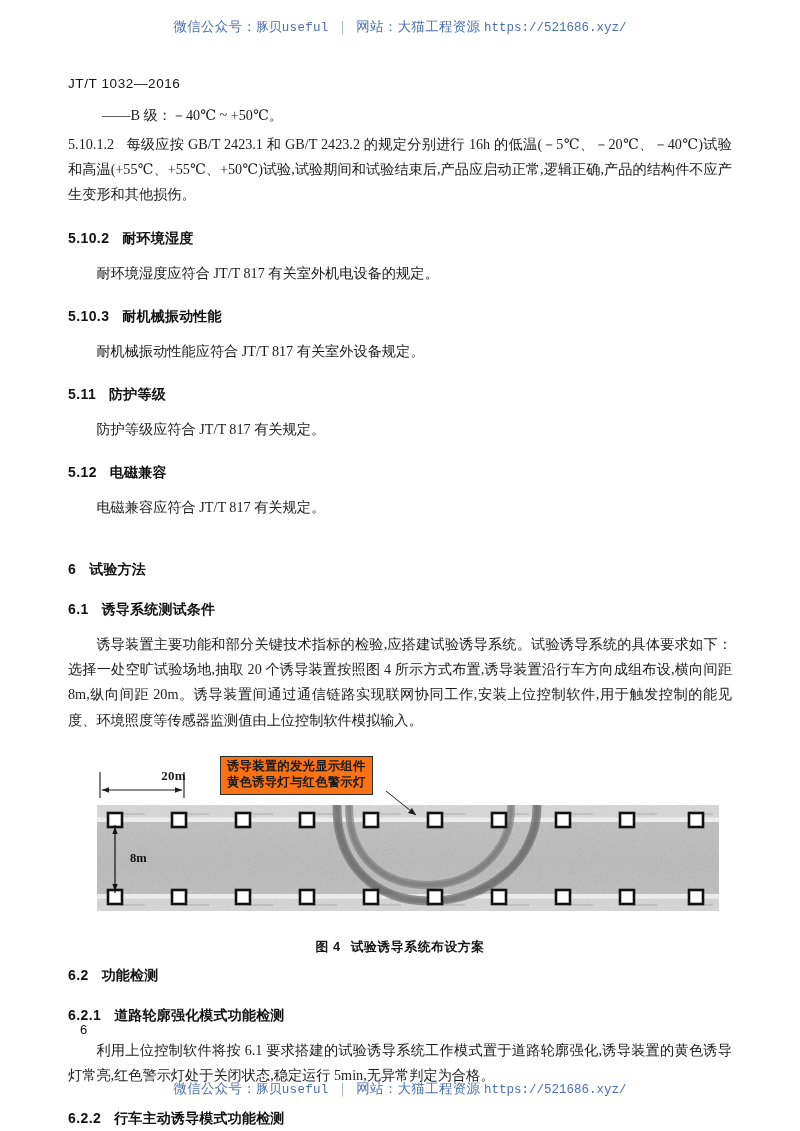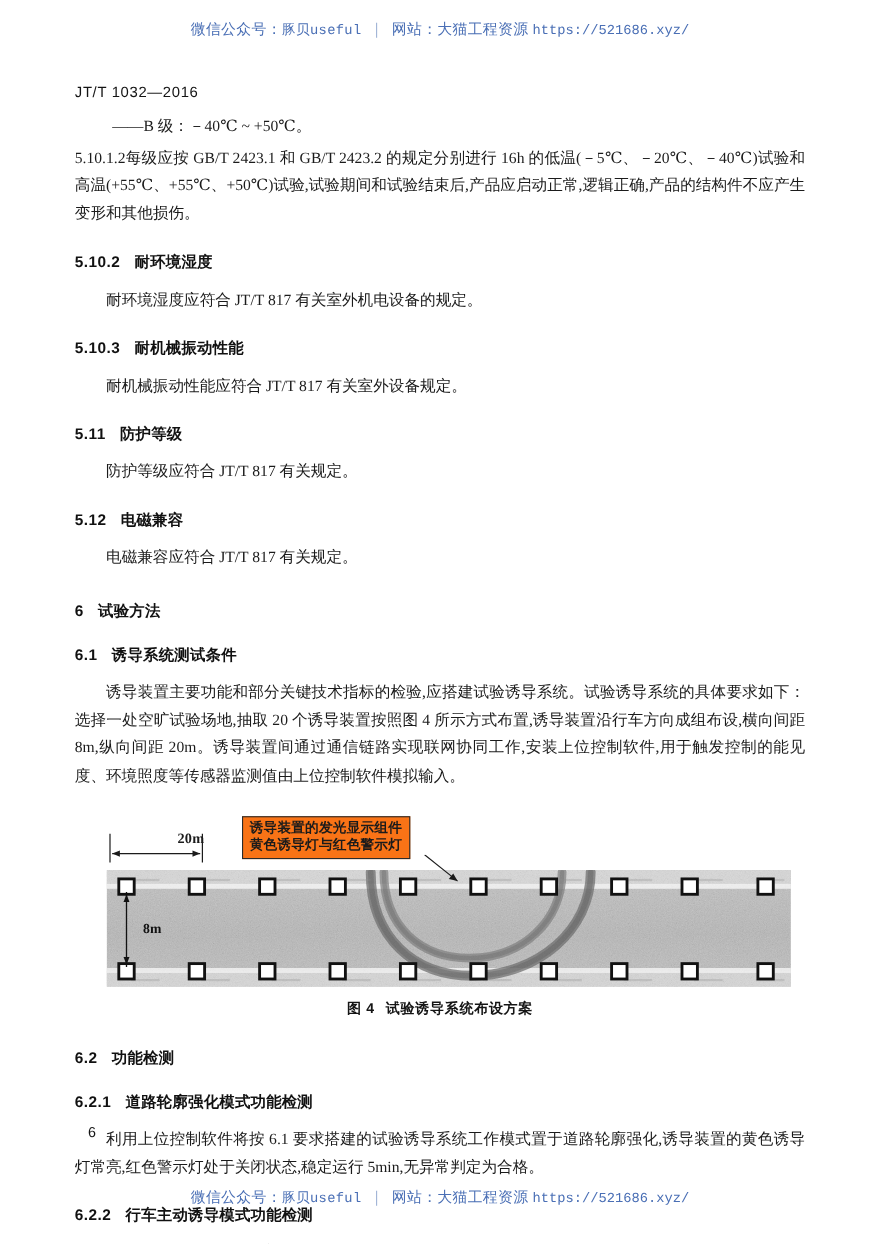--- a/index.html
+++ b/index.html
@@ -87,36 +87,36 @@
     text-justify: inter-ideograph;
     margin-bottom: 2px;
   }
   .para.indent {
     text-indent: 2em;
   }
   .para.num {
     text-indent: 0;
   }
   .para.num .numlabel {
-    margin-right: 0;
+    margin-right: 12px;
   }
 
   .heading {
     font-family: "Liberation Sans", "DejaVu Sans", sans-serif;
     font-weight: bold;
     font-size: 14px;
     color: #111;
     letter-spacing: 0.2px;
   }
   .heading .hnum {
     font-weight: bold;
     margin-right: 13px;
     letter-spacing: 0.4px;
   }
-  .h-l1 { margin-top: 26px; margin-bottom: 14px; }
+  .h-l1 { margin-top: 40px; margin-bottom: 14px; }
   .h-l2 { margin-top: 22px; margin-bottom: 13px; }
   .h-l3 { margin-top: 22px; margin-bottom: 13px; }
 
   
   .figure-wrap {
     position: relative;
     margin-top: 22px;
     width: 664px;
     height: 190px;
   }
@@ -161,21 +161,21 @@
     position: absolute;
     left: 29px;
     top: 50px;
     width: 622px;
     height: 106px;
   }
 
   .figure-caption {
     position: absolute;
     left: 0;
-    top: 168px;
+    top: 184px;
     width: 664px;
     text-align: center;
     font-family: "Liberation Sans", "DejaVu Sans", sans-serif;
     font-weight: bold;
     font-size: 12.8px;
     letter-spacing: 0.6px;
     color: #151515;
   }
   .figure-caption .fignum { margin-right: 10px; }
 

